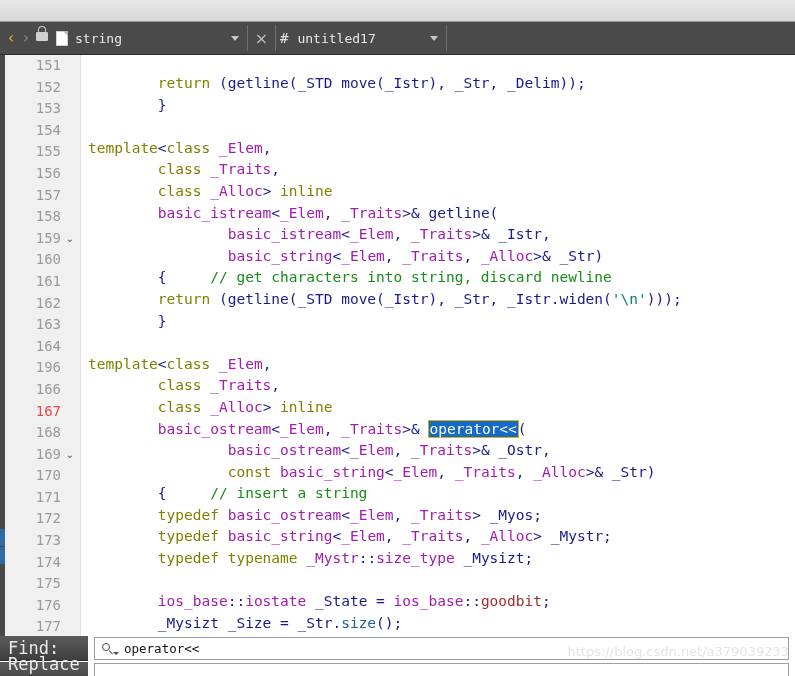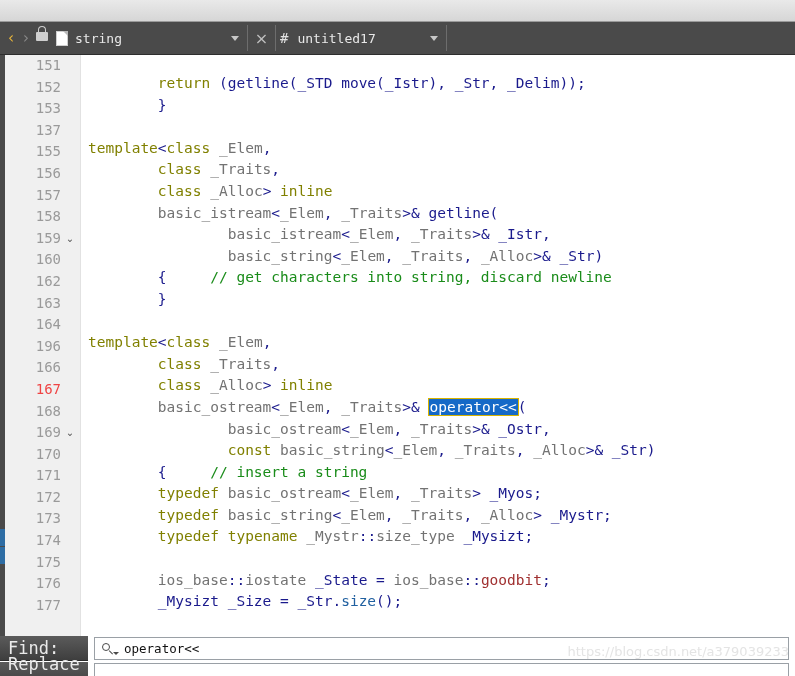--- a/index.html
+++ b/index.html
@@ -206,21 +206,21 @@
     font-family: "DejaVu Sans", sans-serif;
   }
   .code {
     position: absolute;
     left: 88px; top: 18px;
     white-space: pre;
   }
 
   
   .kw   { color: #808000; }
-  .typ  { color: #737373; }
+  .typ  { color: #a21caf; }
   .pln  { color: #1a1a8c; }
   .cmt  { color: #1a8c1a; }
   .str  { color: #108070; }
   .num  { color: #1a1a8c; }
   .const{ color: #a03030; }
   .fn   { color: #2060a0; }
 
   .sel {
     background: #1569c7;
     color: #ffffff;
@@ -355,27 +355,28 @@
   <div class="editor">
     <div class="left-rail">
       <div class="marker" style="top:474px"></div>
       <div class="marker" style="top:492px"></div>
     </div>
     <div class="gutter"></div>
     <div class="code-rows" id="code-rows">
         <div class="row"><span class="lineno">151</span><span class="code"><span class="pln">        </span><span class="kw">return</span><span class="pln"> (getline(_STD move(_Istr), _Str, _Delim));</span></span></div>
         <div class="row"><span class="lineno">152</span><span class="code"><span class="pln">        }</span></span></div>
         <div class="row"><span class="lineno">153</span><span class="code"><span class="pln"></span></span></div>
-        <div class="row"><span class="lineno">137</span><span class="code"><span class="kw">template</span><span class="pln">&lt;</span><span class="kw">class</span><span class="pln"> </span><span class="typ">_Elem</span><span class="pln">,</span></span></div>
+        <div class="row"><span class="lineno">154</span><span class="code"><span class="kw">template</span><span class="pln">&lt;</span><span class="kw">class</span><span class="pln"> </span><span class="typ">_Elem</span><span class="pln">,</span></span></div>
         <div class="row"><span class="lineno">155</span><span class="code"><span class="pln">        </span><span class="kw">class</span><span class="pln"> </span><span class="typ">_Traits</span><span class="pln">,</span></span></div>
         <div class="row"><span class="lineno">156</span><span class="code"><span class="pln">        </span><span class="kw">class</span><span class="pln"> </span><span class="typ">_Alloc</span><span class="pln">&gt; </span><span class="kw">inline</span></span></div>
         <div class="row"><span class="lineno">157</span><span class="code"><span class="pln">        </span><span class="typ">basic_istream</span><span class="pln">&lt;</span><span class="typ">_Elem</span><span class="pln">, </span><span class="typ">_Traits</span><span class="pln">&gt;&amp; getline(</span></span></div>
         <div class="row"><span class="lineno">158</span><span class="code"><span class="pln">                </span><span class="typ">basic_istream</span><span class="pln">&lt;</span><span class="typ">_Elem</span><span class="pln">, </span><span class="typ">_Traits</span><span class="pln">&gt;&amp; _Istr,</span></span></div>
         <div class="row"><span class="lineno">159</span><span class="fold">⌄</span><span class="code"><span class="pln">                </span><span class="typ">basic_string</span><span class="pln">&lt;</span><span class="typ">_Elem</span><span class="pln">, </span><span class="typ">_Traits</span><span class="pln">, </span><span class="typ">_Alloc</span><span class="pln">&gt;&amp; _Str)</span></span></div>
         <div class="row"><span class="lineno">160</span><span class="code"><span class="pln">        {     </span><span class="cmt">// get characters into string, discard newline</span></span></div>
+        <div class="row"><span class="lineno">161</span><span class="code"><span class="pln">        </span><span class="kw">return</span><span class="pln"> (getline(_STD move(_Istr), _Str, _Istr.widen(</span><span class="str">'\n'</span><span class="pln">)));</span></span></div>
         <div class="row"><span class="lineno">162</span><span class="code"><span class="pln">        }</span></span></div>
         <div class="row"><span class="lineno">163</span><span class="code"><span class="pln"></span></span></div>
         <div class="row"><span class="lineno">164</span><span class="code"><span class="kw">template</span><span class="pln">&lt;</span><span class="kw">class</span><span class="pln"> </span><span class="typ">_Elem</span><span class="pln">,</span></span></div>
         <div class="row"><span class="lineno">196</span><span class="code"><span class="pln">        </span><span class="kw">class</span><span class="pln"> </span><span class="typ">_Traits</span><span class="pln">,</span></span></div>
         <div class="row"><span class="lineno">166</span><span class="code"><span class="pln">        </span><span class="kw">class</span><span class="pln"> </span><span class="typ">_Alloc</span><span class="pln">&gt; </span><span class="kw">inline</span></span></div>
         <div class="row current"><span class="lineno">167</span><span class="code"><span class="pln">        </span><span class="typ">basic_ostream</span><span class="pln">&lt;</span><span class="typ">_Elem</span><span class="pln">, </span><span class="typ">_Traits</span><span class="pln">&gt;&amp; </span><span class="sel">operator&lt;&lt;</span><span class="pln">(</span></span></div>
         <div class="row"><span class="lineno">168</span><span class="code"><span class="pln">                </span><span class="typ">basic_ostream</span><span class="pln">&lt;</span><span class="typ">_Elem</span><span class="pln">, </span><span class="typ">_Traits</span><span class="pln">&gt;&amp; _Ostr,</span></span></div>
         <div class="row"><span class="lineno">169</span><span class="fold">⌄</span><span class="code"><span class="pln">                </span><span class="kw">const</span><span class="pln"> </span><span class="typ">basic_string</span><span class="pln">&lt;</span><span class="typ">_Elem</span><span class="pln">, </span><span class="typ">_Traits</span><span class="pln">, </span><span class="typ">_Alloc</span><span class="pln">&gt;&amp; _Str)</span></span></div>
         <div class="row"><span class="lineno">170</span><span class="code"><span class="pln">        {     </span><span class="cmt">// insert a string</span></span></div>
         <div class="row"><span class="lineno">171</span><span class="code"><span class="pln">        </span><span class="kw">typedef</span><span class="pln"> </span><span class="typ">basic_ostream</span><span class="pln">&lt;</span><span class="typ">_Elem</span><span class="pln">, </span><span class="typ">_Traits</span><span class="pln">&gt; _Myos;</span></span></div>

